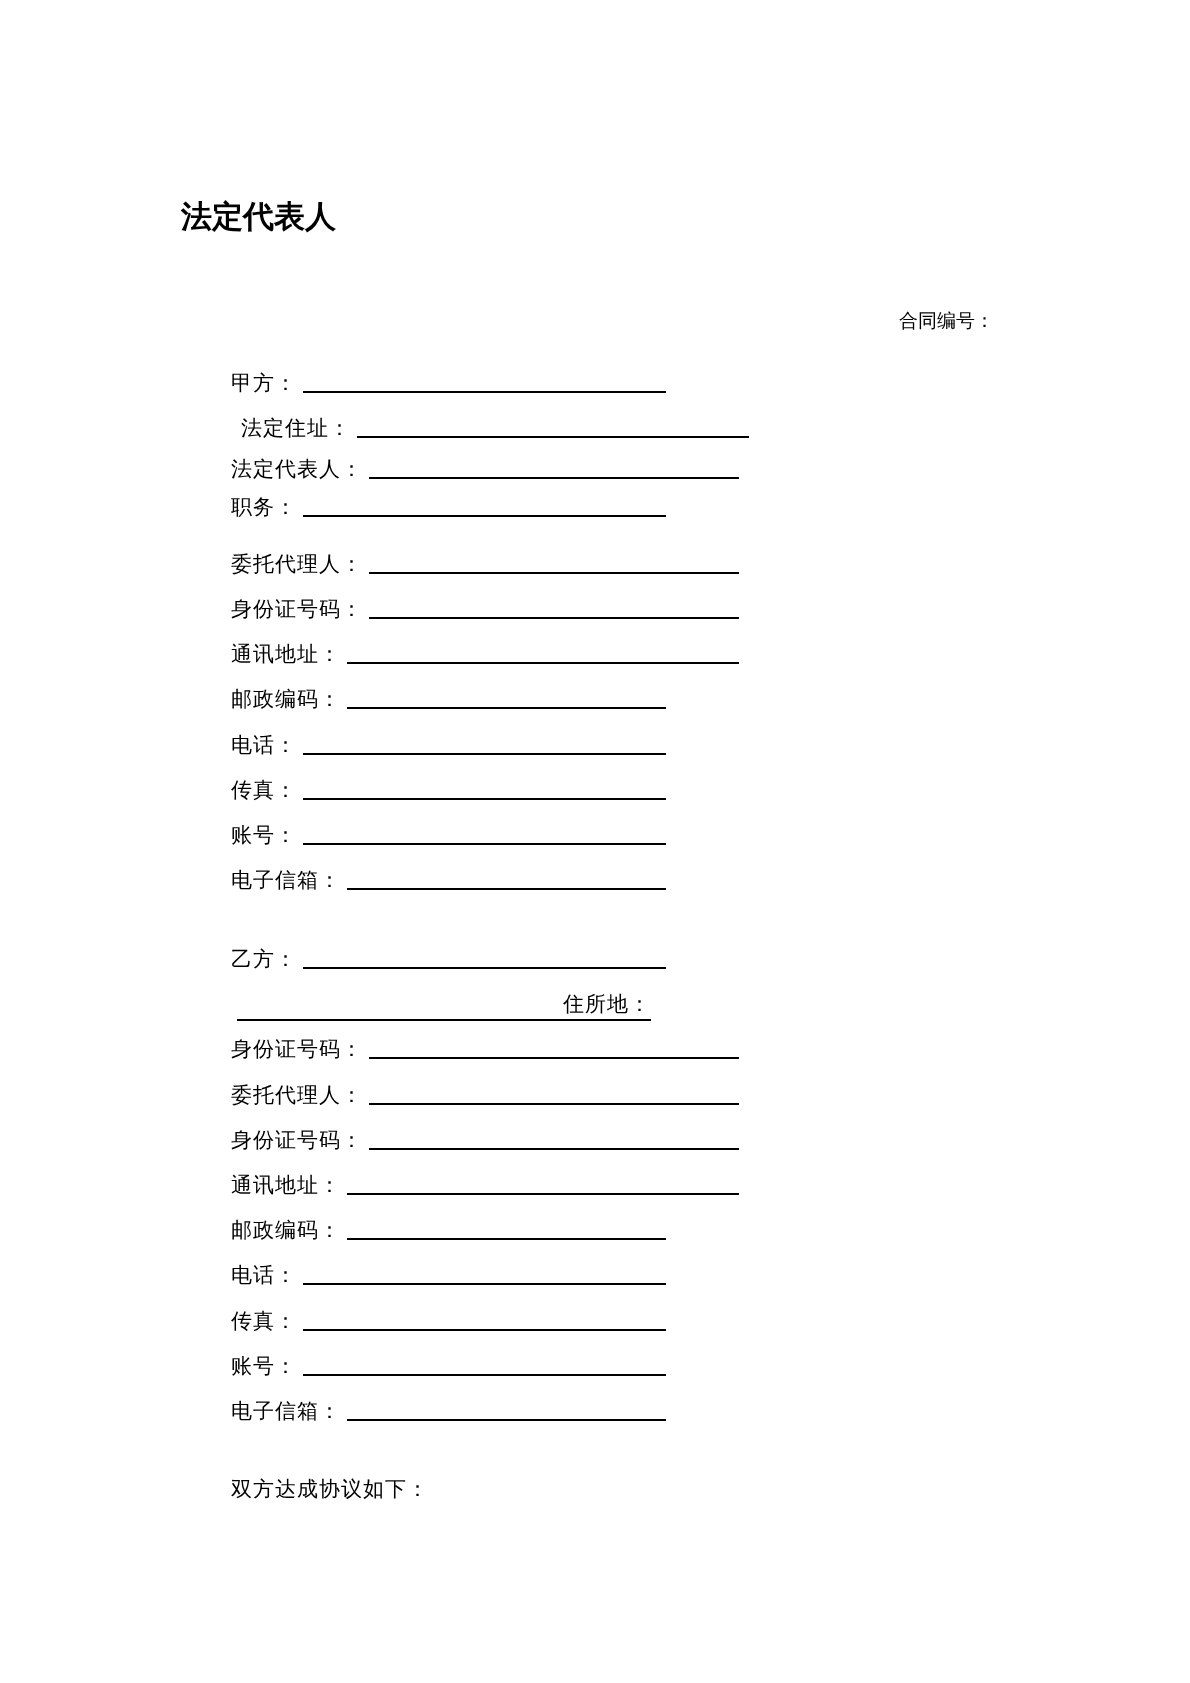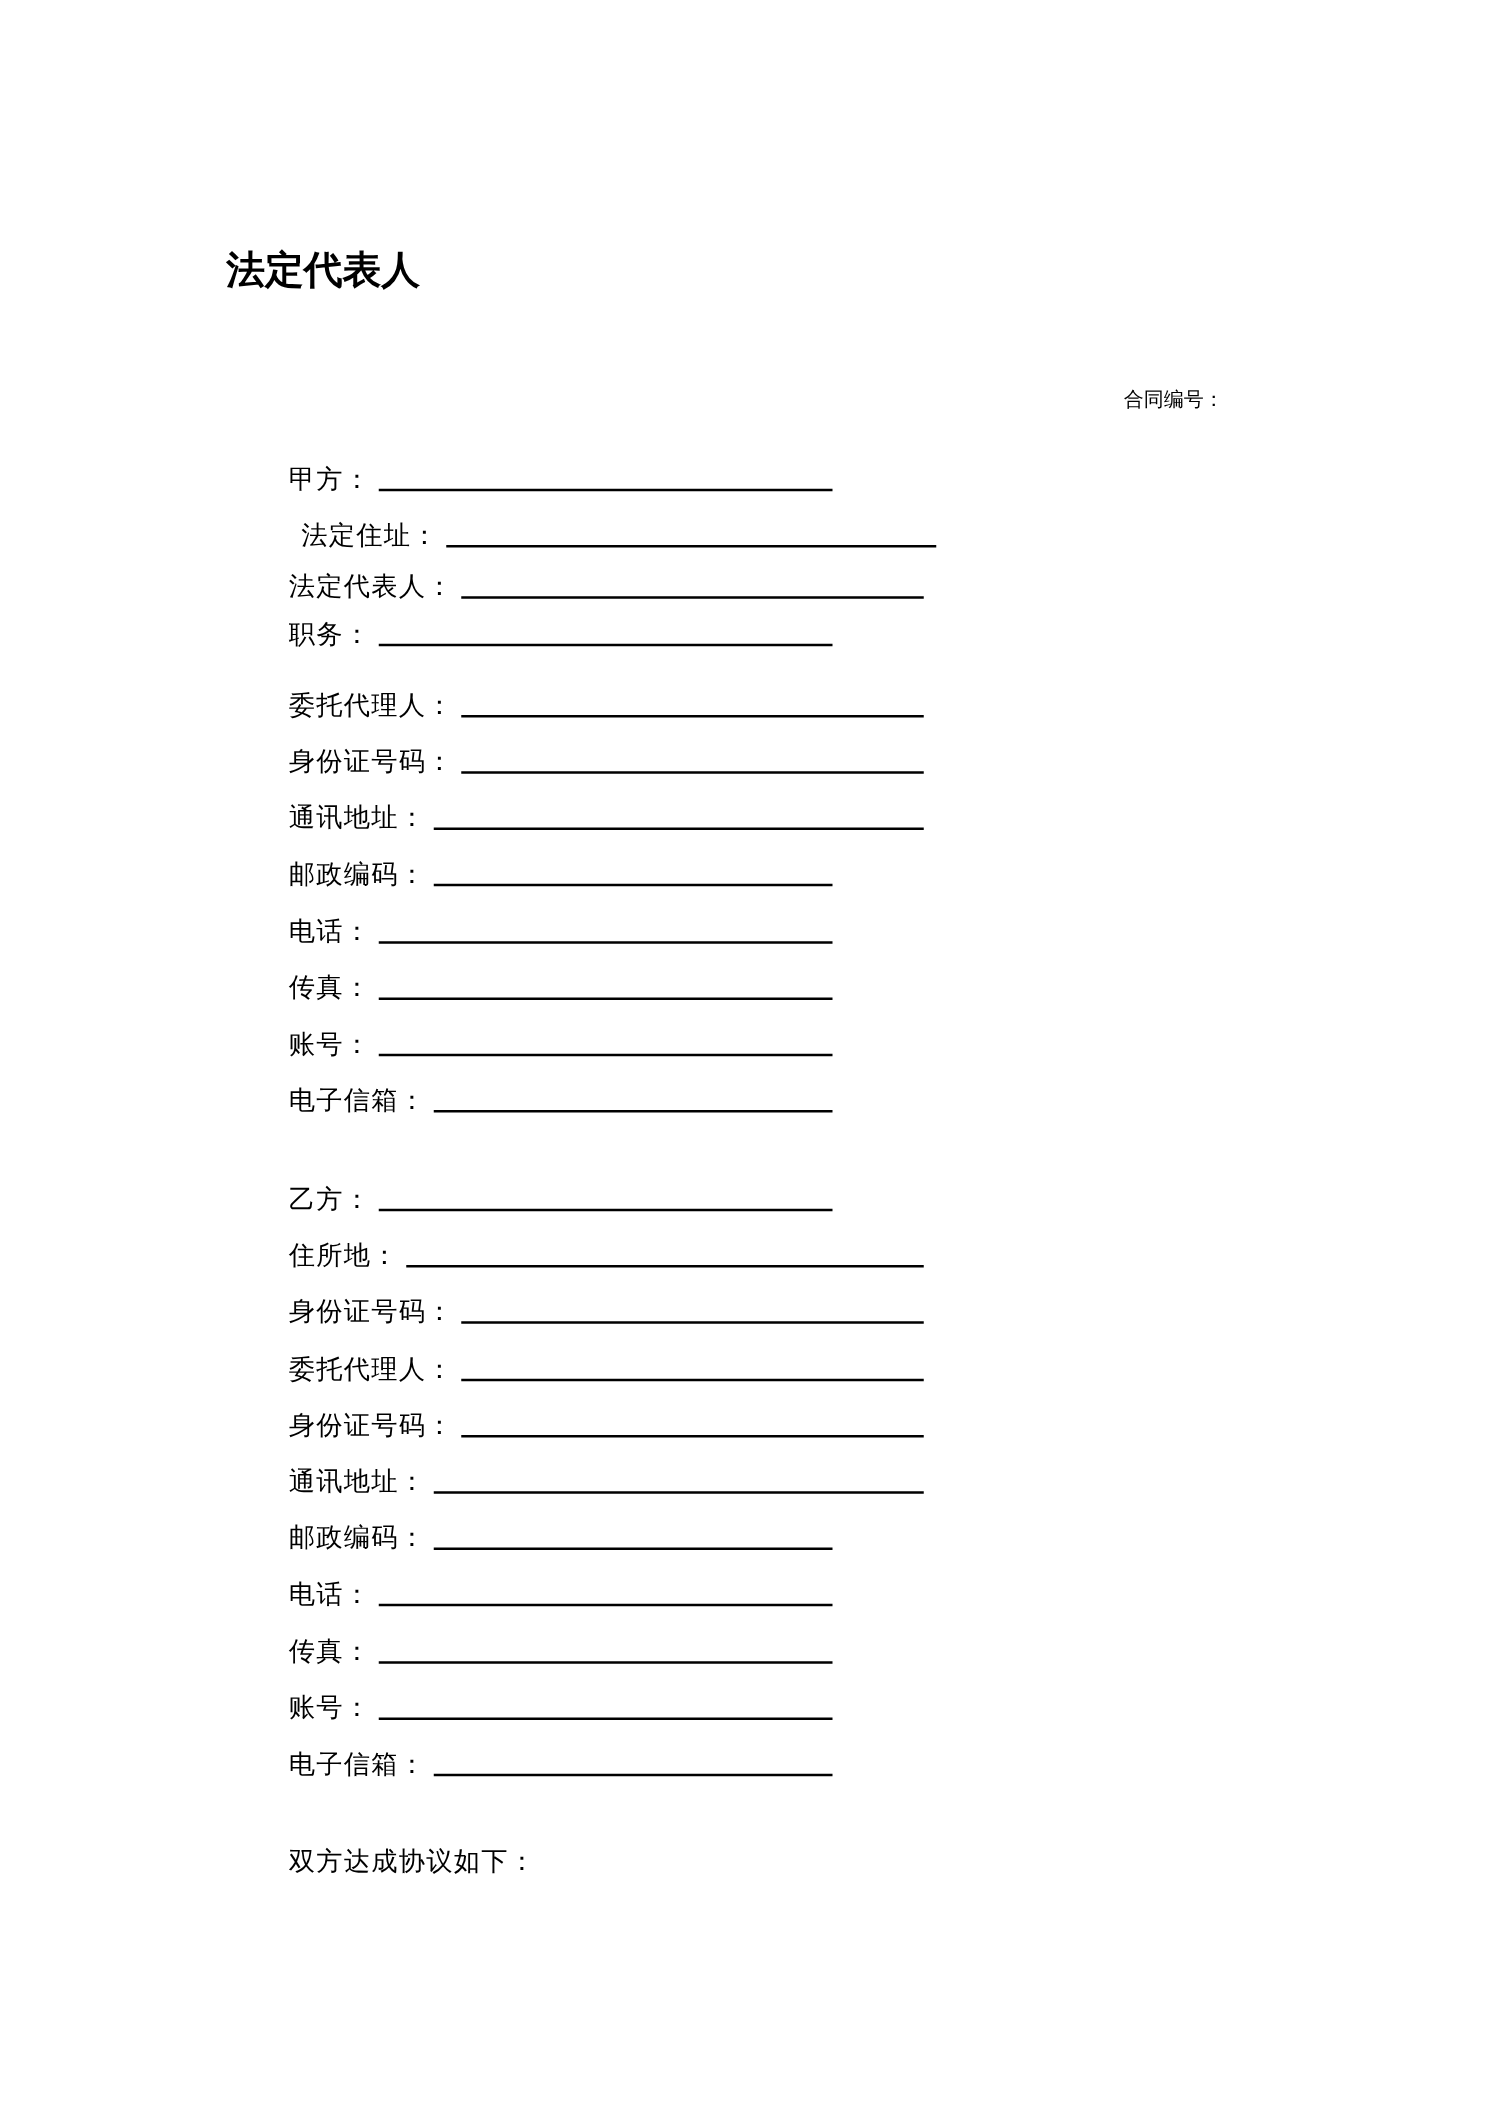--- a/index.html
+++ b/index.html
@@ -1,20 +1,20 @@
 <!DOCTYPE html>
 <html><head>
 <meta charset="utf-8">
 <style>
   html, body { margin: 0; padding: 0; background: #ffffff; }
   body { width: 1190px; height: 1683px; position: relative; overflow: hidden;
          font-family: "DejaVu Serif", "Liberation Serif", serif; color: #000; }
   .title { position: absolute; left: 181px; top: 196px; font-family: "DejaVu Sans", "Liberation Sans", sans-serif;
            font-weight: bold; font-size: 31px; letter-spacing: 0px; line-height: 40px; }
-  .contract-no { position: absolute; left: 899px; top: 305px; font-size: 16px; line-height: 30px; }
+  .contract-no { position: absolute; left: 899px; top: 305px; font-size: 19px; line-height: 30px; }
   .row { position: absolute; left: 231px; height: 30px; display: flex; align-items: flex-end; font-size: 21px; line-height: 30px; }
   .row .label { white-space: nowrap; letter-spacing: 1px; }
   .row .line { border-bottom: 2px solid #000; height: 0; margin-bottom: 5px; margin-left: 6px; }
   .closing { position: absolute; left: 231px; top: 1474px; font-size: 21px; line-height: 30px; letter-spacing: 1px; }
 </style>
 </head>
 <body>
 
 <div>
   <div class="title">法定代表人</div>
@@ -68,21 +68,21 @@
       <div class="row" style="top: 865.2px;">
         <span class="label">电子信箱：</span>
         <span class="line" style="width: 319px;"></span>
       </div>
     </div>
   <div id="party-b">
       <div class="row" style="top: 944px;">
         <span class="label">乙方：</span>
         <span class="line" style="width: 363px;"></span>
       </div>
-      <div class="row" style="top: 989.2px;">
+      <div class="row" style="top: 989.2px; flex-direction: column;">
         <span class="label">住所地：</span>
         <span class="line" style="width: 414px;"></span>
       </div>
       <div class="row" style="top: 1034.4px;">
         <span class="label">身份证号码：</span>
         <span class="line" style="width: 370px;"></span>
       </div>
       <div class="row" style="top: 1079.6px;">
         <span class="label">委托代理人：</span>
         <span class="line" style="width: 370px;"></span>

